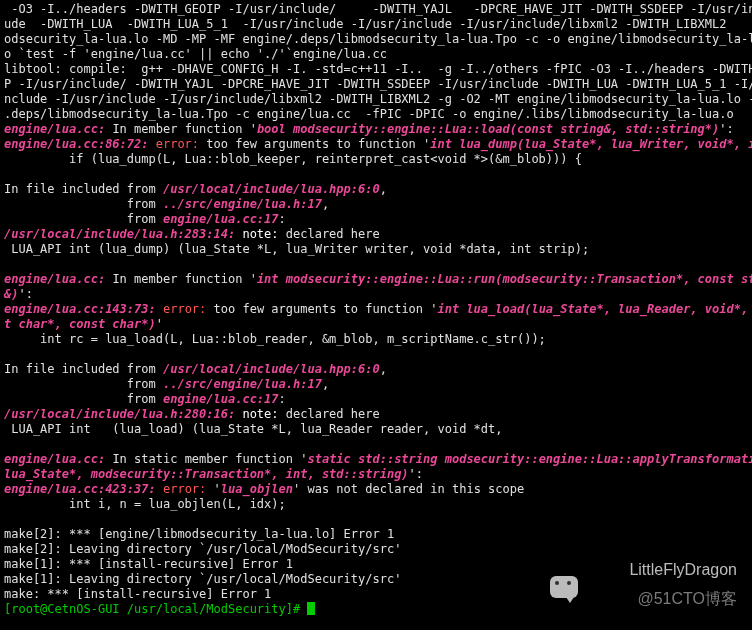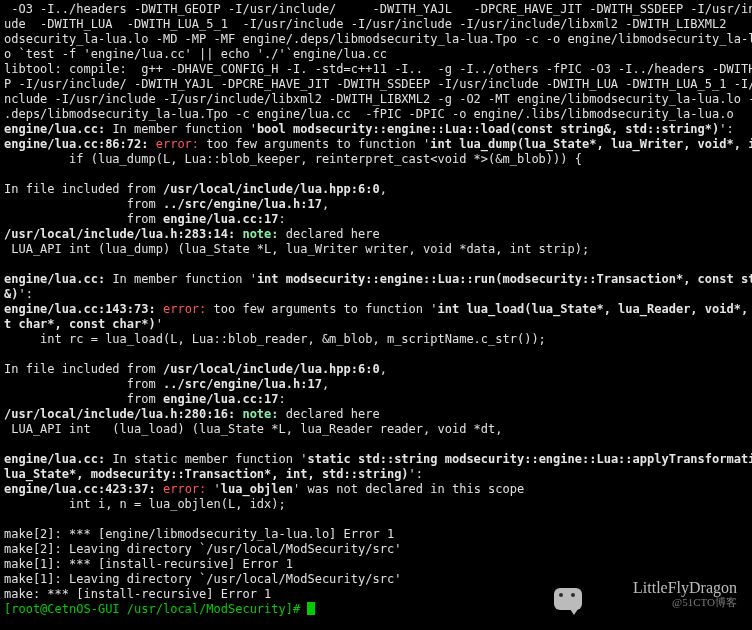--- a/index.html
+++ b/index.html
@@ -13,35 +13,35 @@
   }
   pre.term {
     font-family: "Consolas", "DejaVu Sans Mono", "Liberation Mono", monospace;
     font-size: 12px;
     line-height: 15px;
     color: #e0e0e0;
     margin: 0;
     padding: 2px 4px;
     white-space: pre;
   }
-  .b   { font-weight: bold; color: #e5e5e5; }
+  .b   { font-weight: bold; color: #ec4899; font-style: italic; }
   .err { font-weight: normal; color: #ff5555; }
-  .note{ font-weight: bold; color: #86efac; }
+  .note{ font-weight: normal; color: #ffffff; }
   .grn { font-weight: normal; color: #00cc00; }
   .cur { display:inline-block; width:8px; height:13px; background:#00cc00; vertical-align:-2px; }
 
   .watermark {
     position: absolute;
     right: 15px;
     bottom: 20px;
     color: #d0d0d0;
     display: flex;
-    align-items: flex-end;
+    align-items: center;
     opacity: 0.9;
-    font-family: Liberation Serif, serif;
+    font-family: Liberation Sans, sans-serif;
     gap: 45px;
   }
   .wm-icon {
     width: 28px; height: 22px;
     border-radius: 6px;
     background: #d0d0d0;
     margin-right: 6px;
     position: relative;
   }
   .wm-icon::before {
@@ -55,21 +55,21 @@
   .wm-icon::after{
     content:"";
     position:absolute;
     bottom:-5px; right:4px;
     width:0; height:0;
     border-left:4px solid transparent;
     border-right:4px solid transparent;
     border-top:6px solid #d0d0d0;
   }
   .wm-text { font-size:16px; line-height:14px; }
-  .wm-sub  { font-size:11px; color:#888; text-align:right; }
+  .wm-sub  { font-size:16px; color:#888; text-align:right;margin-top:12px; }
 </style>
 </head>
 <body>
 
 <pre class="term" id="terminal"><div> -O3 -I../headers -DWITH_GEOIP -I/usr/include/     -DWITH_YAJL   -DPCRE_HAVE_JIT -DWITH_SSDEEP -I/usr/inc</div><div>ude  -DWITH_LUA  -DWITH_LUA_5_1  -I/usr/include -I/usr/include -I/usr/include/libxml2 -DWITH_LIBXML2    -g  -O2 -MT engine/libm</div><div>odsecurity_la-lua.lo -MD -MP -MF engine/.deps/libmodsecurity_la-lua.Tpo -c -o engine/libmodsecurity_la-lua.l</div><div>o `test -f 'engine/lua.cc' || echo './'`engine/lua.cc</div><div>libtool: compile:  g++ -DHAVE_CONFIG_H -I. -std=c++11 -I..  -g -I../others -fPIC -O3 -I../headers -DWITH_GEOI</div><div>P -I/usr/include/ -DWITH_YAJL -DPCRE_HAVE_JIT -DWITH_SSDEEP -I/usr/include -DWITH_LUA -DWITH_LUA_5_1 -I/usr/i</div><div>nclude -I/usr/include -I/usr/include/libxml2 -DWITH_LIBXML2 -g -O2 -MT engine/libmodsecurity_la-lua.lo -MD -MP -MF engine</div><div>.deps/libmodsecurity_la-lua.Tpo -c engine/lua.cc  -fPIC -DPIC -o engine/.libs/libmodsecurity_la-lua.o</div><div><span class="b">engine/lua.cc:</span><span> In member function '</span><span class="b">bool modsecurity::engine::Lua::load(const string&amp;, std::string*)</span><span>':</span></div><div><span class="b">engine/lua.cc:86:72: </span><span class="err">error:</span><span> too few arguments to function '</span><span class="b">int lua_dump(lua_State*, lua_Writer, void*, int)</span></div><div>         if (lua_dump(L, Lua::blob_keeper, reinterpret_cast&lt;void *&gt;(&amp;m_blob))) {</div><div> </div><div><span>In file included from </span><span class="b">/usr/local/include/lua.hpp:6:0</span><span>,</span></div><div><span>                 from </span><span class="b">../src/engine/lua.h:17</span><span>,</span></div><div><span>                 from </span><span class="b">engine/lua.cc:17</span><span>:</span></div><div><span class="b">/usr/local/include/lua.h:283:14: </span><span class="note">note:</span><span> declared here</span></div><div> LUA_API int (lua_dump) (lua_State *L, lua_Writer writer, void *data, int strip);</div><div> </div><div><span class="b">engine/lua.cc:</span><span> In member function '</span><span class="b">int modsecurity::engine::Lua::run(modsecurity::Transaction*, const strin</span></div><div><span class="b">&amp;)</span><span>':</span></div><div><span class="b">engine/lua.cc:143:73: </span><span class="err">error:</span><span> too few arguments to function '</span><span class="b">int lua_load(lua_State*, lua_Reader, void*, cons</span></div><div><span class="b">t char*, const char*)</span><span>'</span></div><div>     int rc = lua_load(L, Lua::blob_reader, &amp;m_blob, m_scriptName.c_str());</div><div> </div><div><span>In file included from </span><span class="b">/usr/local/include/lua.hpp:6:0</span><span>,</span></div><div><span>                 from </span><span class="b">../src/engine/lua.h:17</span><span>,</span></div><div><span>                 from </span><span class="b">engine/lua.cc:17</span><span>:</span></div><div><span class="b">/usr/local/include/lua.h:280:16: </span><span class="note">note:</span><span> declared here</span></div><div> LUA_API int   (lua_load) (lua_State *L, lua_Reader reader, void *dt,</div><div> </div><div><span class="b">engine/lua.cc:</span><span> In static member function '</span><span class="b">static std::string modsecurity::engine::Lua::applyTransformations(</span></div><div><span class="b">lua_State*, modsecurity::Transaction*, int, std::string)</span><span>':</span></div><div><span class="b">engine/lua.cc:423:37: </span><span class="err">error:</span><span> '</span><span class="b">lua_objlen</span><span>' was not declared in this scope</span></div><div>         int i, n = lua_objlen(L, idx);</div><div> </div><div>make[2]: *** [engine/libmodsecurity_la-lua.lo] Error 1</div><div>make[2]: Leaving directory `/usr/local/ModSecurity/src'</div><div>make[1]: *** [install-recursive] Error 1</div><div>make[1]: Leaving directory `/usr/local/ModSecurity/src'</div><div>make: *** [install-recursive] Error 1</div><div><span class="grn">[root@CetnOS-GUI /usr/local/ModSecurity]# </span><span class="cur"></span></div></pre>
 
 <div class="watermark">
   <div class="wm-icon"></div>
   <div>
     <div class="wm-text">LittleFlyDragon</div>

